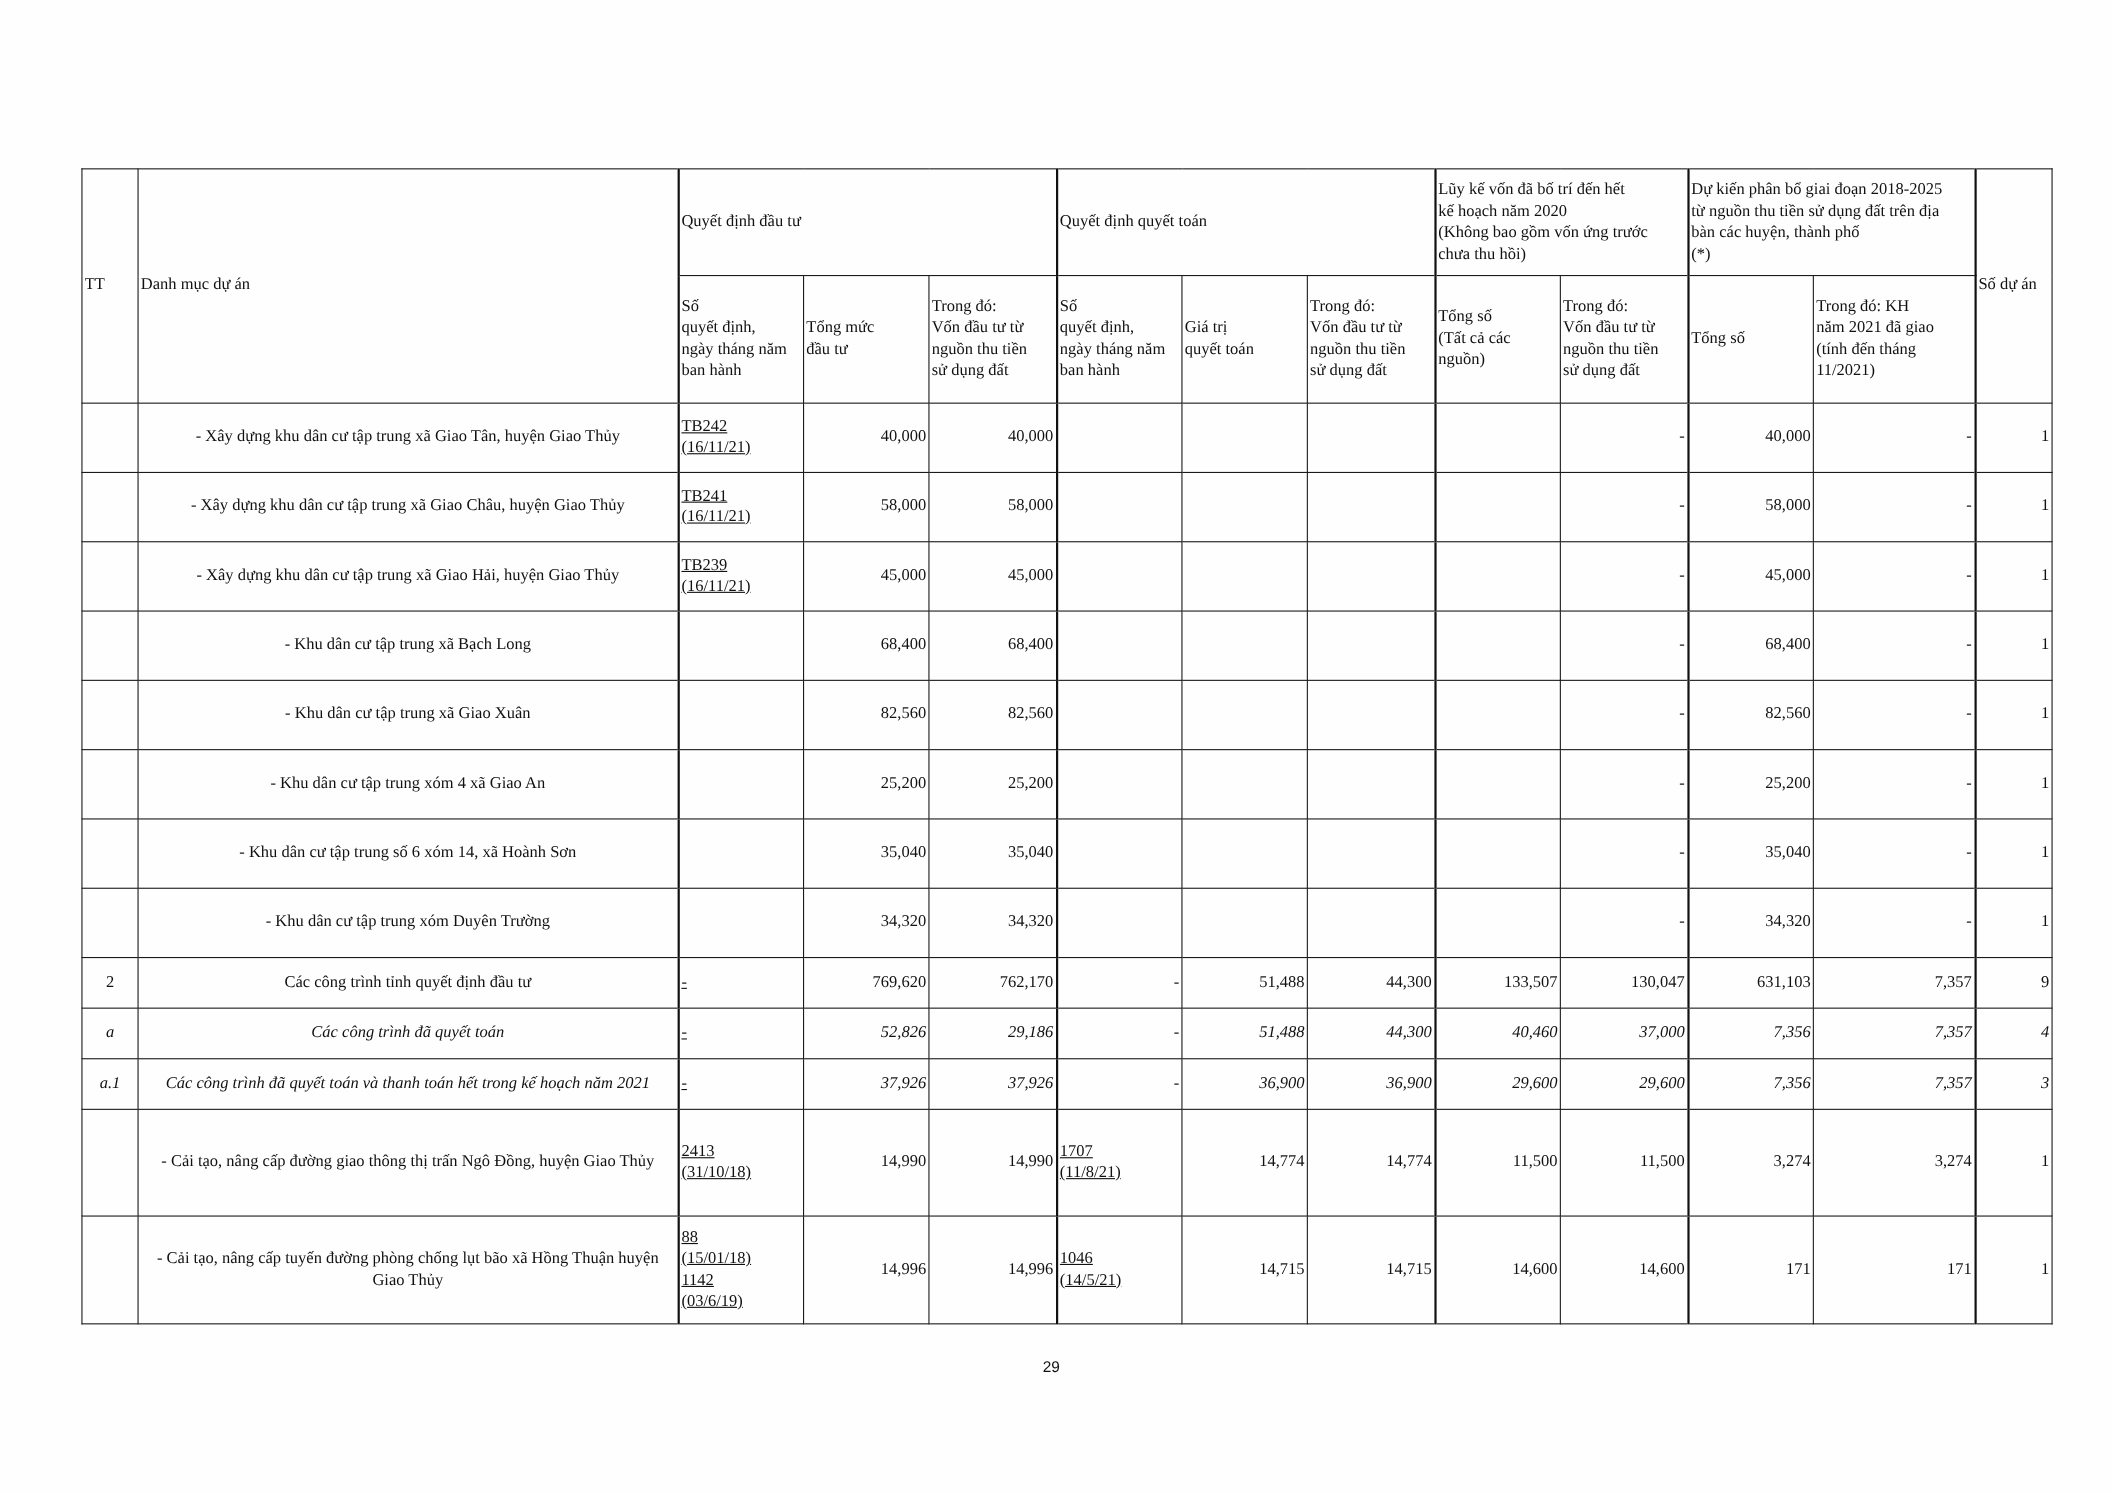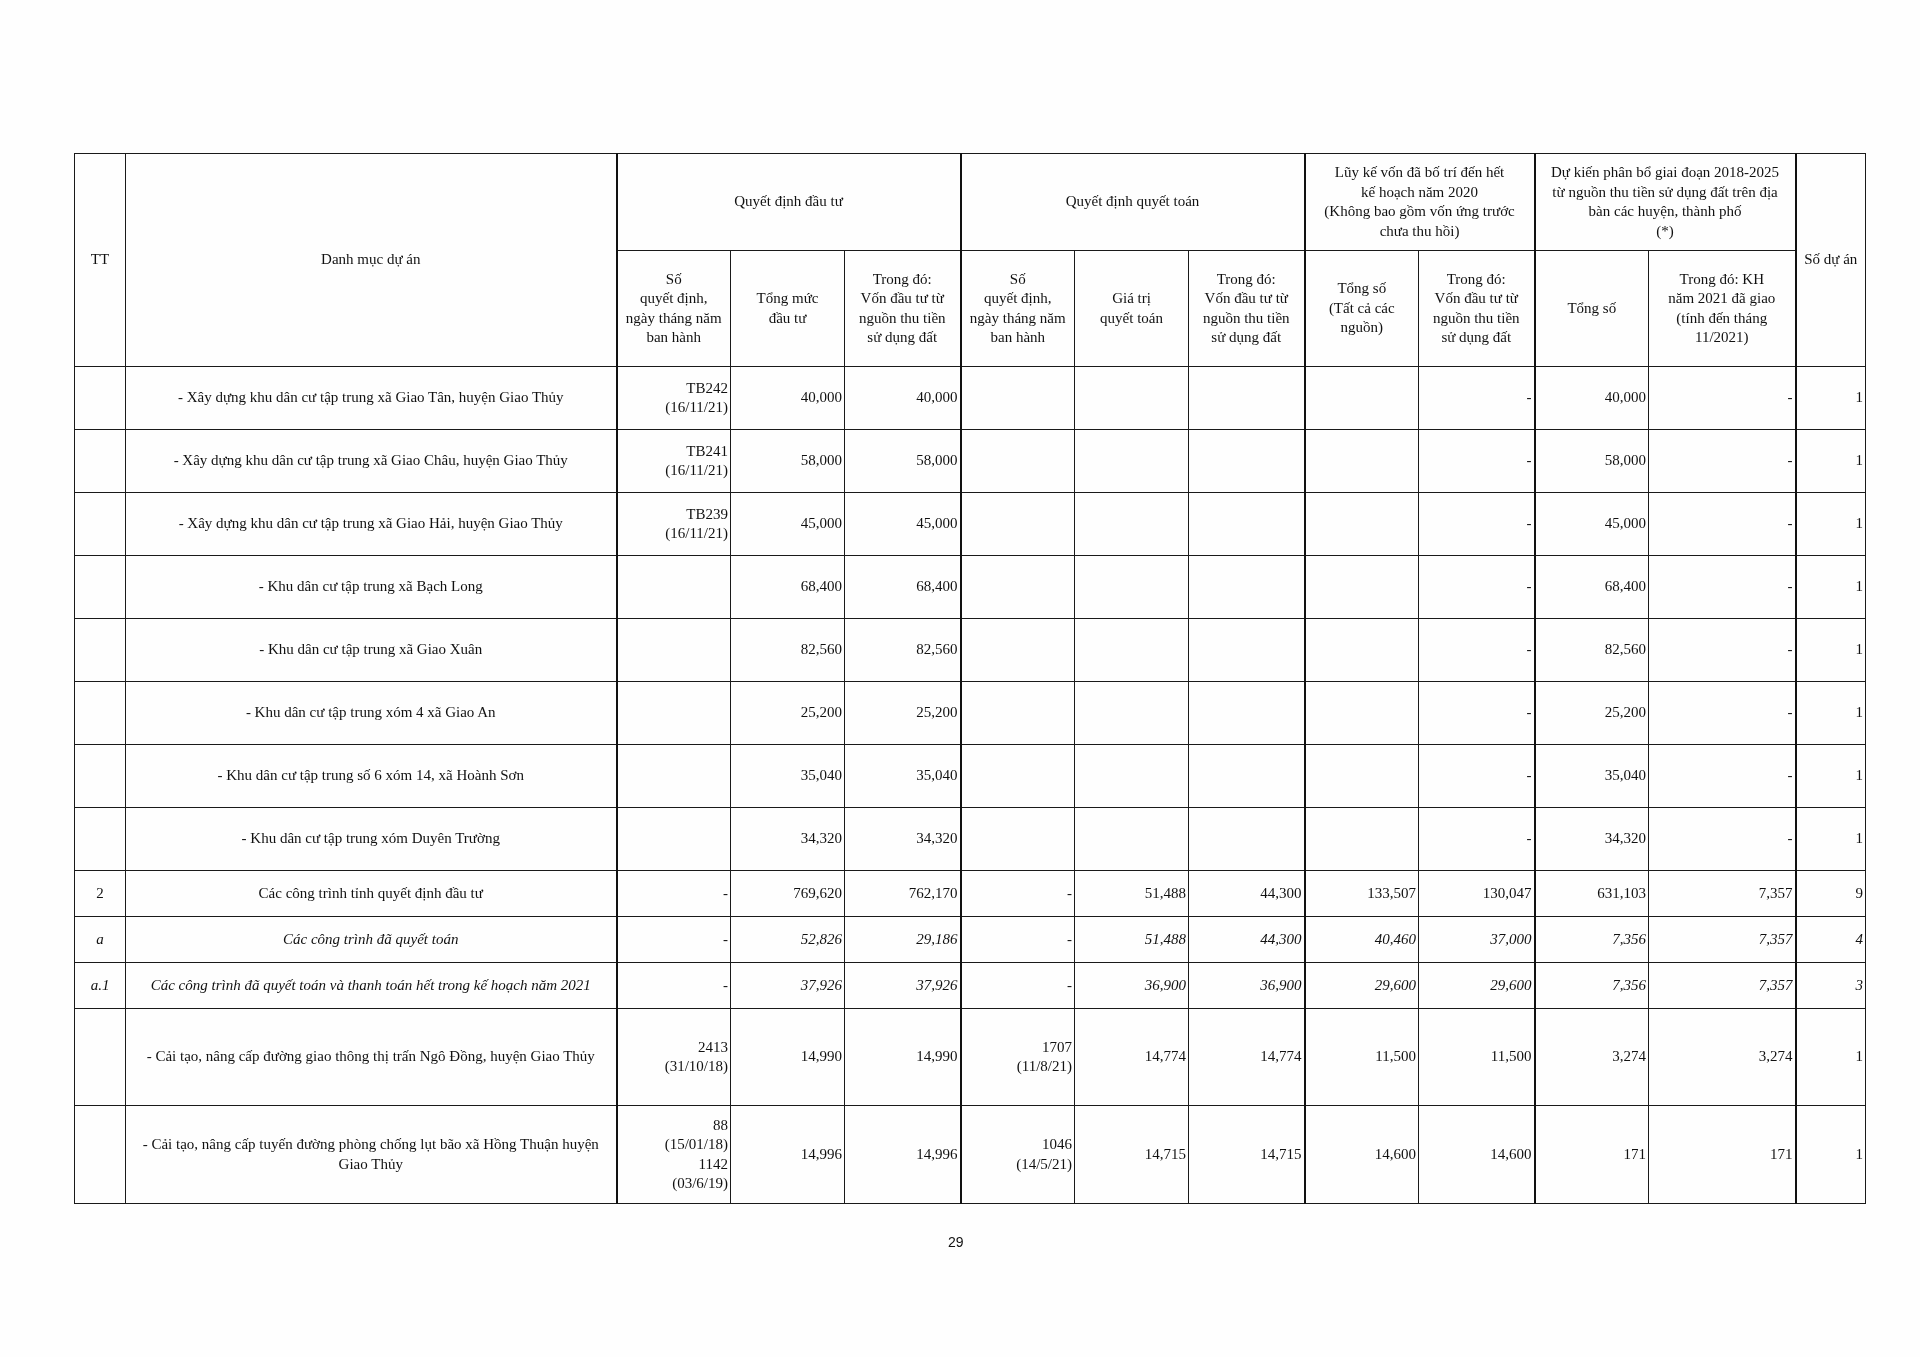--- a/index.html
+++ b/index.html
@@ -2,31 +2,31 @@
 <html><head>
 <meta charset="utf-8">
 <style>
   html, body { margin: 0; padding: 0; background: #fefefe; }
   body { width: 1920px; height: 1357px; position: relative; overflow: hidden;
          font-family: "Liberation Serif", "DejaVu Serif", serif; color: #111; }
   table.doc { position: absolute; left: 74px; top: 153px; border-collapse: collapse;
               table-layout: fixed; width: 1791px; font-size: 15px; }
   table.doc td, table.doc th { border: 1.5px solid #1a1a1a; padding: 0 2px; font-weight: normal;
               vertical-align: middle; line-height: 1.3; }
-  th { text-align: center; }
+  th { text-align: left; }
   .thick-v { border-left: 2.5px solid #111 !important; }
   tr.h1 th { height: 96px; }
   tr.h2 th { height: 115px; }
   tr.r-normal td { height: 62px; }
   tr.r-sum td { height: 45px; }
   tr.r-tall1 td { height: 96px; }
   tr.r-tall2 td { height: 97px; }
   tbody tr td { border-top: 1.5px solid #888; }
   td.num { text-align: right; padding-right: 1px; }
-  td.ctr { text-align: right; }
+  td.ctr { text-align: left; text-decoration: underline; }
   td.name { text-align: center; padding-left: 4px; }
   td.tt { text-align: center; }
   .b { font-weight: bold; }
   .bi { font-weight: bold; font-style: italic; }
   .it { }
   .pl { white-space: pre-line; }
   #page-num { position: absolute; left: 948px; top: 1234px; font-family: "Liberation Sans", sans-serif;
               font-size: 14px; }
 </style>
 </head>

